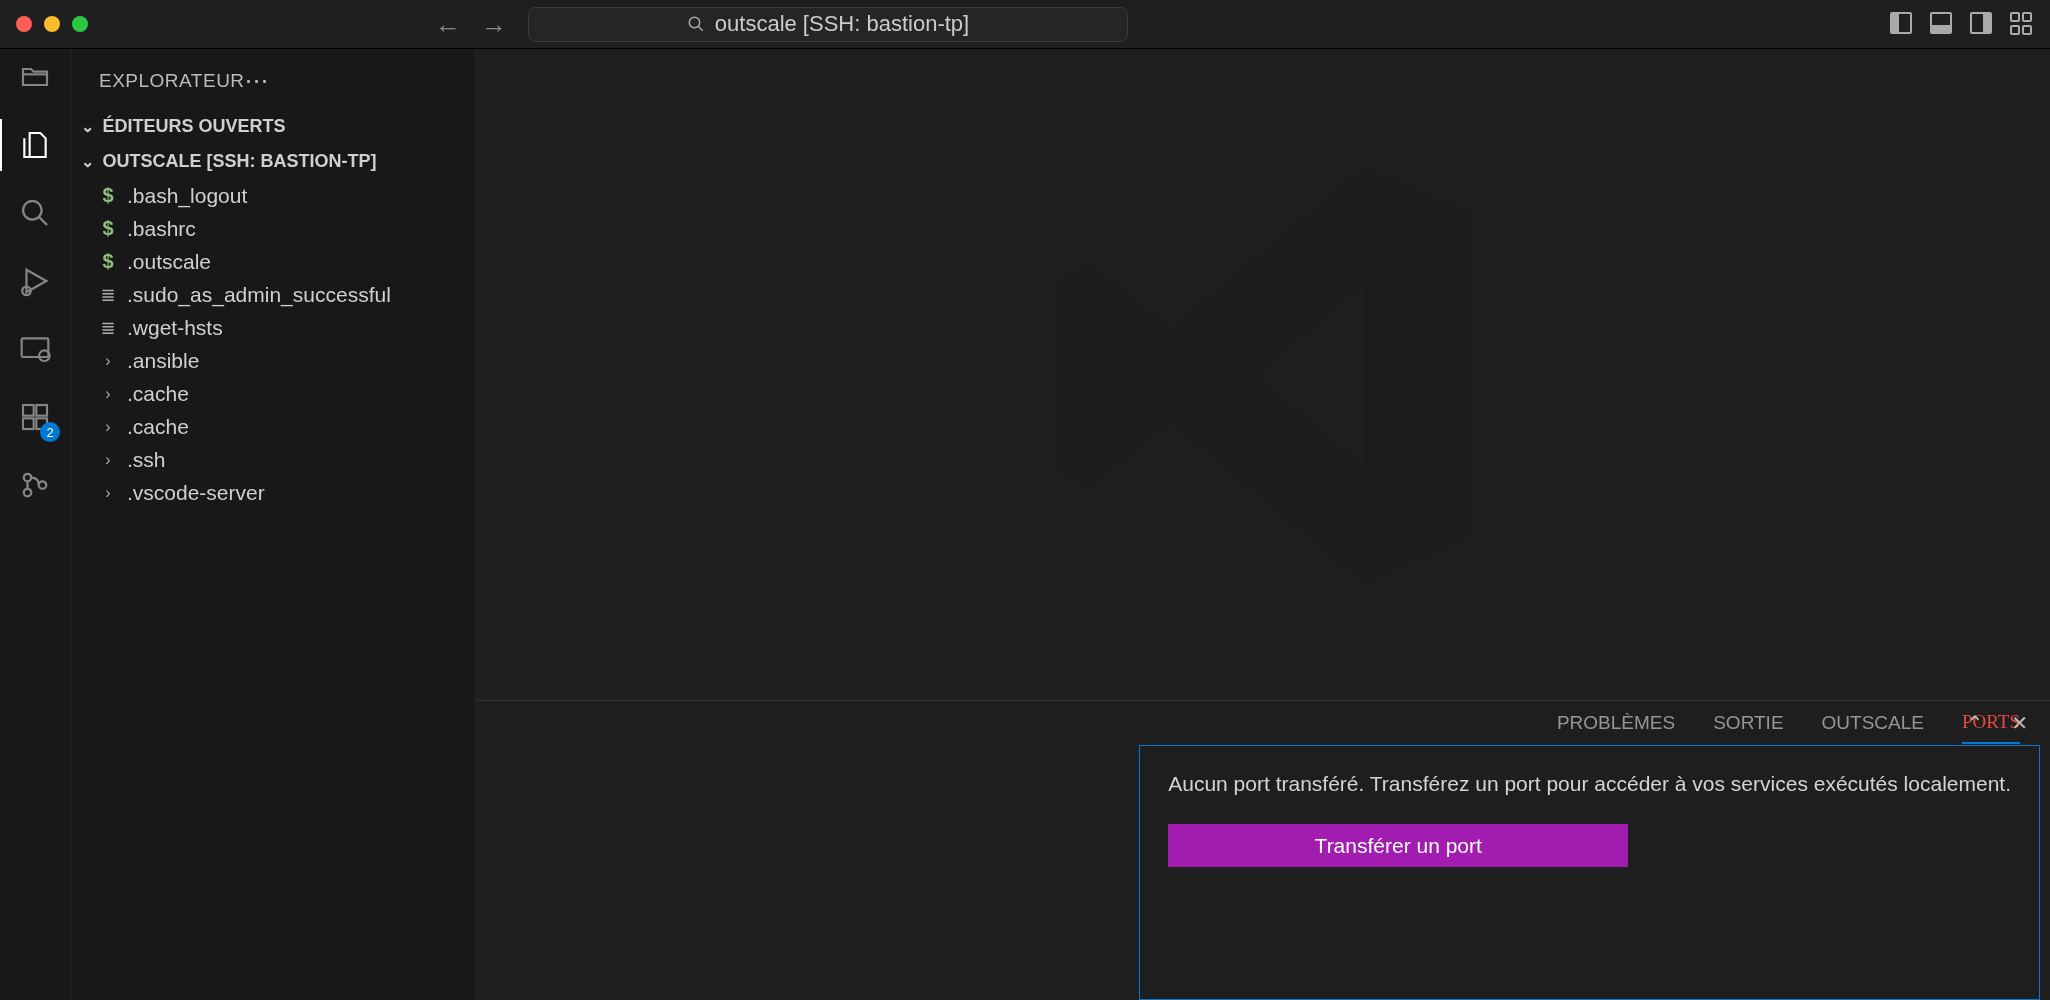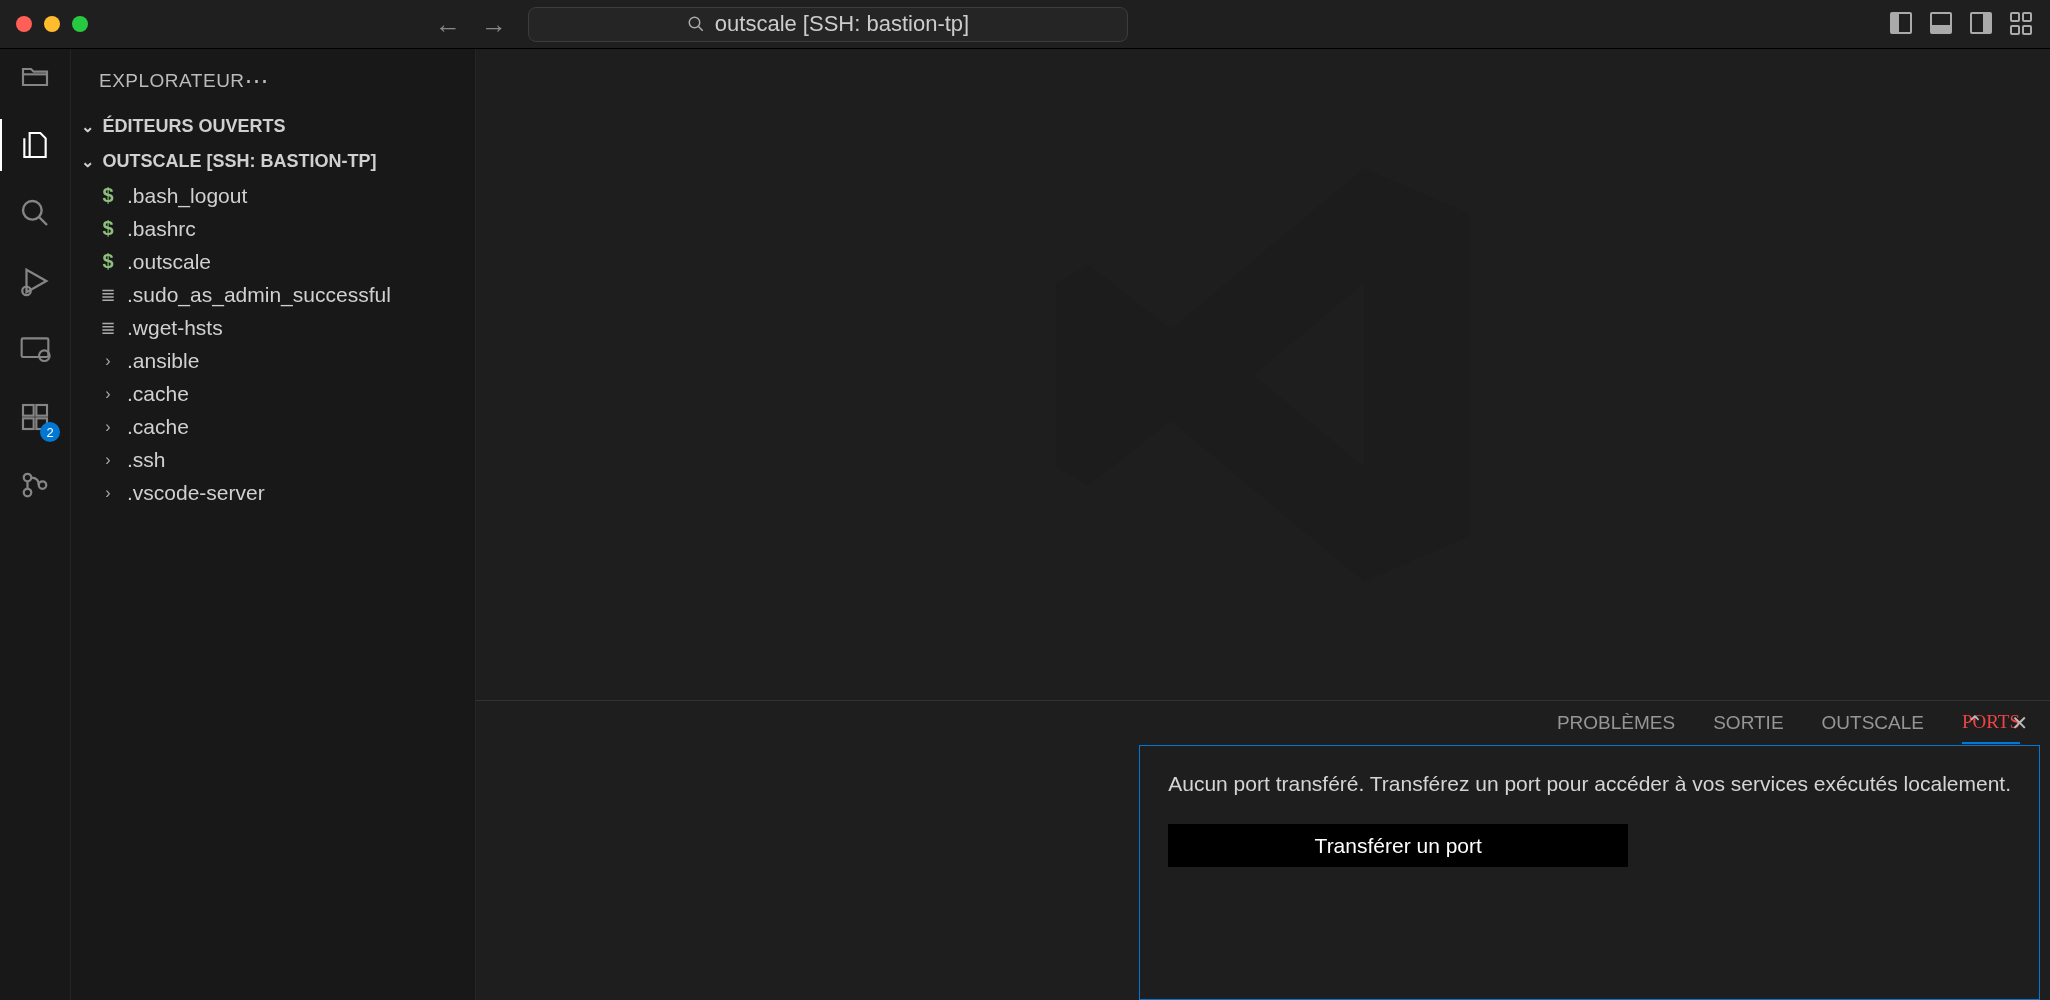--- a/index.html
+++ b/index.html
@@ -42,21 +42,21 @@
   .editor-bg { flex:1; display:flex; align-items:center; justify-content:center; position:relative;}
   .vscode-logo { opacity:0.06; }
 
   .panel { height:300px; display:flex; flex-direction:column; border-top:1px solid #333;align-items:flex-end; }
   .panel-tabs { height:44px; display:flex; align-items:center; padding:0 30px; gap:38px; position:relative; border-bottom:1px solid transparent;}
   .ptab { font-size:19px; color:#969696; cursor:pointer; height:100%; display:flex; align-items:center;}
   .ptab.active { color:#ef4444; border-bottom:2px solid #0078d4;font-family:Liberation Serif, serif;}
   .panel-actions { position:absolute; right:22px; display:flex; gap:28px; color:#bbb; font-size:20px;}
   .panel-body { flex:1; border:1px solid #0078d4; margin:0 10px 0 12px; padding:26px 28px;}
   .panel-body p { font-size:21px; color:#d4d4d4; margin-bottom:28px;}
-  .fwd-btn { width:460px; height:43px; background:#000000; color:#fff; font-size:21px; border:none; cursor:pointer; display:flex; align-items:center; justify-content:center;}
+  .fwd-btn { width:460px; height:43px; background:#a21caf; color:#fff; font-size:21px; border:none; cursor:pointer; display:flex; align-items:center; justify-content:center;}
 </style>
 </head>
 <body>
 
 <div class="titlebar">
   <div class="traffic">
     <div class="dot red"></div>
     <div class="dot yellow"></div>
     <div class="dot green"></div>
   </div>

